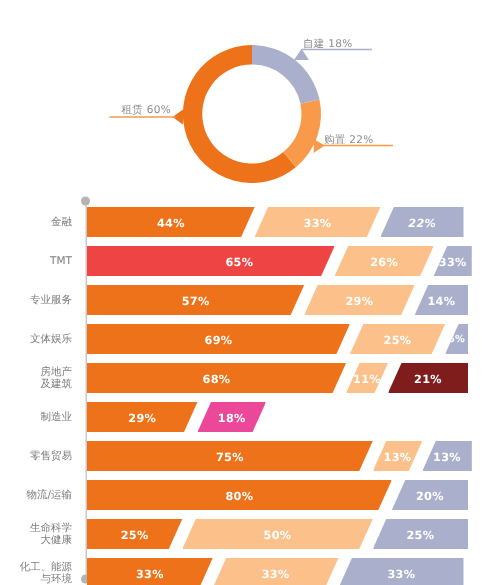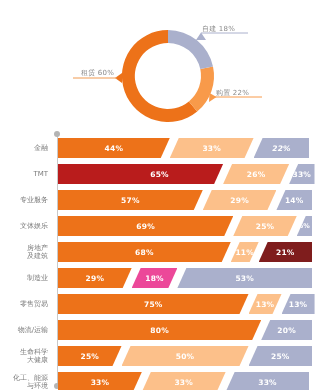--- a/index.html
+++ b/index.html
@@ -115,21 +115,21 @@
               <span>33%</span>
             </div>
             <div class="seg" style="left: 195.58px; width: 55.88px; background: rgb(170, 176, 204); clip-path: polygon(9px 0px, 100% 0px, 100% 100%, 0px 100%); font-style: italic;">
               <span>22%</span>
             </div>
           </div>
         </div>
         <div class="row" style="top: 32px;">
           <div class="row-label">TMT</div>
           <div class="row-track">
-            <div class="seg" style="left: 0px; width: 165.1px; background: #b91c1c; clip-path: polygon(0px 0px, 100% 0px, calc(100% - 9px) 100%, 0px 100%); padding-left: 38px;">
+            <div class="seg" style="left: 0px; width: 165.1px; background: #ef4444; clip-path: polygon(0px 0px, 100% 0px, calc(100% - 9px) 100%, 0px 100%); padding-left: 38px;">
               <span>65%</span>
             </div>
             <div class="seg" style="left: 165.1px; width: 66.04px; background: rgb(252, 192, 138); clip-path: polygon(9px 0px, 100% 0px, calc(100% - 9px) 100%, 0px 100%);">
               <span>26%</span>
             </div>
             <div class="seg" style="left: 231.14px; width: 25.4px; background: rgb(170, 176, 204); clip-path: polygon(9px 0px, 100% 0px, 100% 100%, 0px 100%);">
               <span>33%</span>
             </div>
           </div>
         </div>
@@ -178,23 +178,20 @@
         </div>
         <div class="row" style="top: 136px;">
           <div class="row-label">制造业</div>
           <div class="row-track">
             <div class="seg" style="left: 0px; width: 73.66px; background: rgb(237, 114, 25); clip-path: polygon(0px 0px, 100% 0px, calc(100% - 9px) 100%, 0px 100%);">
               <span>29%</span>
             </div>
             <div class="seg" style="left: 73.66px; width: 45.72px; background: #ec4899; clip-path: polygon(9px 0px, 100% 0px, calc(100% - 9px) 100%, 0px 100%);">
               <span>18%</span>
             </div>
-            <div class="seg" style="left: 119.38px; width: 134.62px; background: rgb(170, 176, 204); clip-path: polygon(9px 0px, 100% 0px, 100% 100%, 0px 100%);">
-              <span>53%</span>
-            </div>
           </div>
         </div>
         <div class="row" style="top: 162px;">
           <div class="row-label">零售贸易</div>
           <div class="row-track">
             <div class="seg" style="left: 0px; width: 190.5px; background: rgb(237, 114, 25); clip-path: polygon(0px 0px, 100% 0px, calc(100% - 9px) 100%, 0px 100%);">
               <span>75%</span>
             </div>
             <div class="seg" style="left: 190.5px; width: 33.02px; background: rgb(252, 192, 138); clip-path: polygon(9px 0px, 100% 0px, calc(100% - 9px) 100%, 0px 100%);">
               <span>13%</span>

